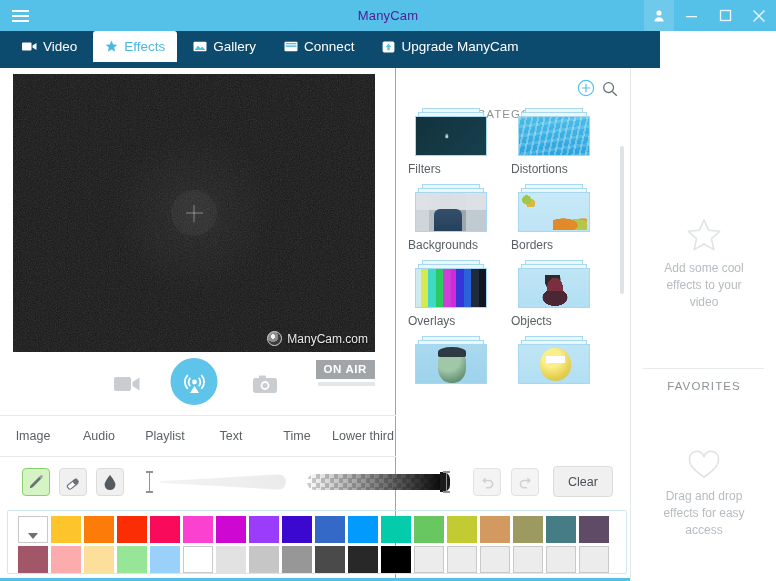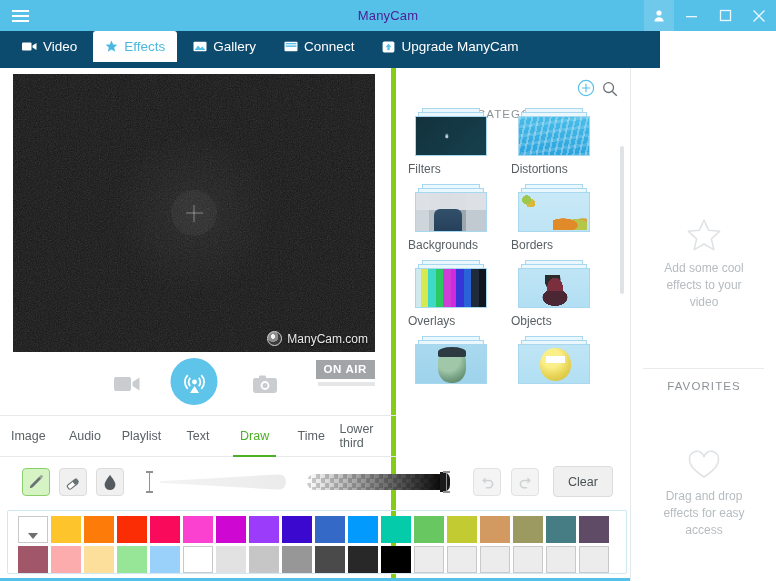--- a/index.html
+++ b/index.html
@@ -39,21 +39,21 @@
     padding: 0 12px; font-size: 13.5px; color: #ffffff; cursor: pointer;
     border-radius: 3px 3px 0 0; margin-left: 4px; white-space: nowrap;
   }
   .navtab:first-child { margin-left: 10px; }
   .navtab.active { background: #ffffff; color: #4bb8e0; }
   .navtab .ico { display: inline-flex; align-items: center; }
 
   
   .body { position: absolute; left: 0; top: 68px; width: 776px; height: 513px; background: #fff; }
   .leftpane { position: absolute; left: 0; top: 0; width: 396px; height: 513px;
-              border-right: 5px solid #84cc16; }
+              border-right: 1px solid #84cc16; }
   .centerpane { position: absolute; left: 396px; top: 0; width: 234px; height: 330px; }
   .rightpane { position: absolute; left: 630px; top: 0; width: 146px; height: 513px;
                border-left: 1px solid #e6e9ea; background: #fff; }
 
   
   .preview-wrap { position: absolute; left: 13px; top: 6px; width: 362px; height: 278px; }
   .preview {
     position: absolute; inset: 0; overflow: hidden;
     background:
       radial-gradient(circle at 50% 50%, rgba(255,255,255,.055) 0%, rgba(255,255,255,0) 36%),
@@ -408,23 +408,20 @@
           </div>
         <div class="ltab">
             <span>Audio</span>
           </div>
         <div class="ltab">
             <span>Playlist</span>
           </div>
         <div class="ltab">
             <span>Text</span>
           </div>
-        <div class="ltab active">
-            <span>Draw</span>
-          </div>
         <div class="ltab">
             <span>Time</span>
           </div>
         <div class="ltab">
             <span>Lower third</span>
           </div>
       </div>
 
       <div class="drawbar">
         <div class="tbtn sel t1">

